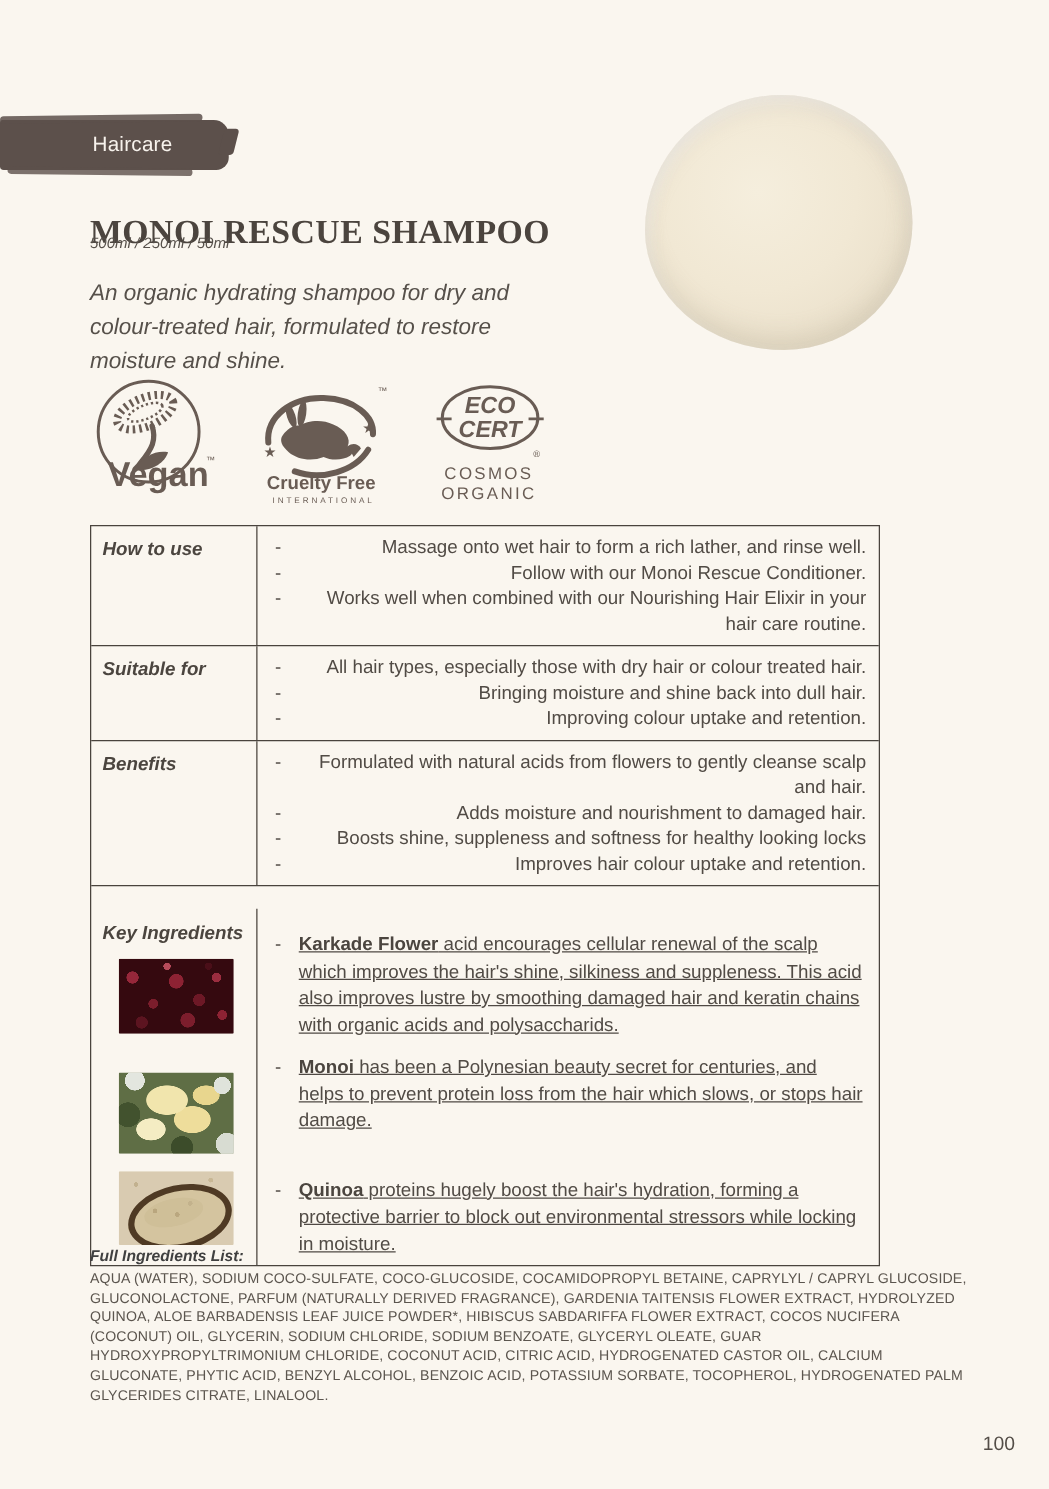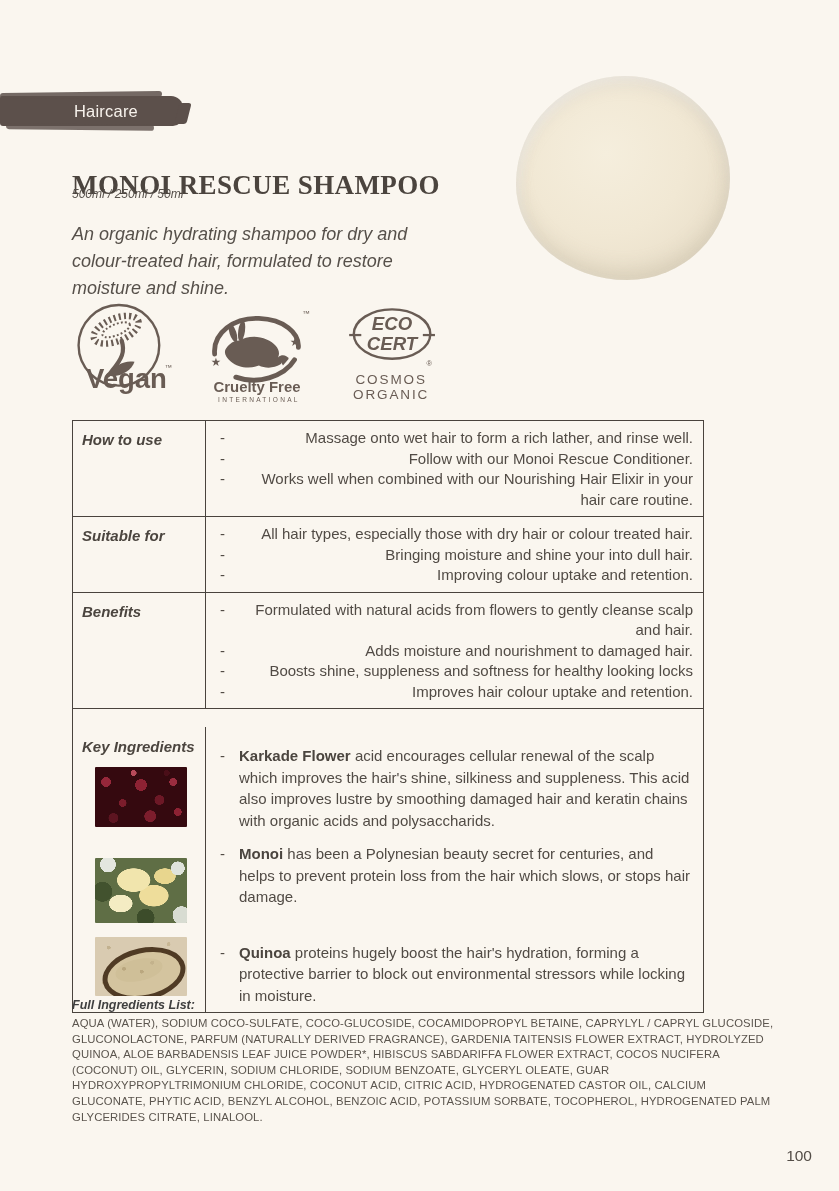--- a/index.html
+++ b/index.html
@@ -5,21 +5,21 @@
   * { box-sizing: border-box; }
   html,body { margin:0; padding:0; }
   body {
     width:839px; height:1191px; position:relative; overflow:hidden;
     background:#faf6ef; color:#4f4944;
     font-family:"Liberation Sans", sans-serif;
   }
 
   
   .banner{
-    position:absolute; top:96px; left:0; width:183px; height:30px;
+    position:absolute; top:96px; left:0; width:183px; height:40px;
     background:#5c504b; border-radius:2px 12px 10px 3px;
     display:flex; align-items:center; padding-left:74px;
     color:#f7f2ec; font-size:16.5px; letter-spacing:0.2px;
   }
   .banner::before{
     content:""; position:absolute; left:0; top:-4px; width:162px; height:6px;
     background:#5c504b; opacity:.85; border-radius:3px; transform:rotate(-0.8deg);
   }
   .banner::after{
     content:""; position:absolute; left:6px; bottom:-4px; width:148px; height:6px;
@@ -80,21 +80,21 @@
   .bullets{ margin:0; padding:0; list-style:none; font-size:15px; line-height:20.5px; color:#514b45;text-align:right; }
   .bullets li{ position:relative; padding-left:27px; }
   .bullets li::before{ content:"-"; position:absolute; left:8px; }
   .row-how   { min-height:91px; }
   .row-suit  { min-height:70px; }
   .row-bene  { min-height:110px; }
   .row-key   { min-height:281px; }
 
   
   .tlabel-key{ padding-top:11px;margin-top:18px; }
-  .tcontent-key{ padding-top:36px; }
+  .tcontent-key{ padding-top:36px;text-decoration:underline; }
   .key-item{
     position:relative; padding-left:27px; font-size:15px; line-height:21.5px; color:#514b45;
   }
   .key-item::before{ content:"-"; position:absolute; left:8px; }
   .key-item strong{ color:#4b453f; }
   .key-item:nth-child(1){ margin-bottom:12px; }
   .key-item:nth-child(2){ margin-bottom:34px; }
 
   .ing-photo{ width:92px; margin-left:13px; border-radius:1px; }
   .photo-karkade{
@@ -226,21 +226,21 @@
           <li>Works well when combined with our Nourishing Hair Elixir in your hair care routine.</li>
         </ul>
     </div>
   </div>
 
   <div class="trow row-suit">
     <div class="tlabel">Suitable for</div>
     <div class="tcontent">
       <ul class="bullets">
           <li>All hair types, especially those with dry hair or colour treated hair.</li>
-          <li>Bringing moisture and shine your into dull hair.</li>
+          <li>Bringing moisture and shine back into dull hair.</li>
           <li>Improving colour uptake and retention.</li>
         </ul>
     </div>
   </div>
 
   <div class="trow row-bene">
     <div class="tlabel">Benefits</div>
     <div class="tcontent">
       <ul class="bullets">
           <li>Formulated with natural acids from flowers to gently cleanse scalp and hair.</li>

